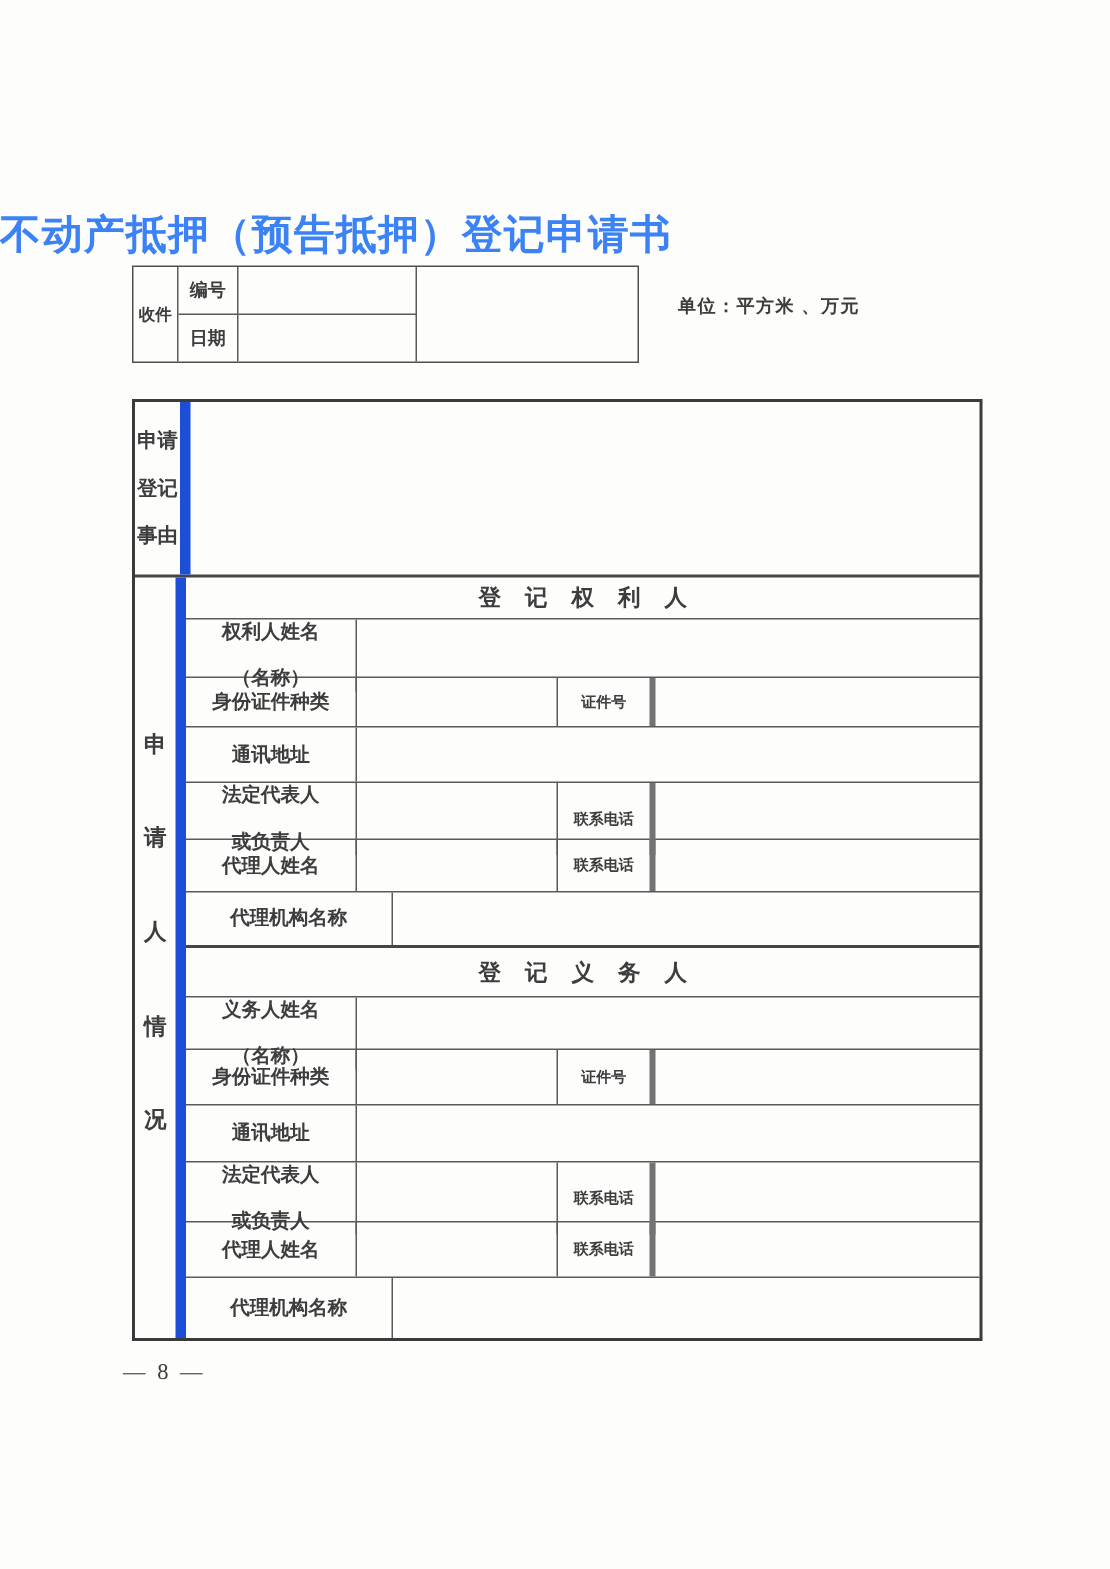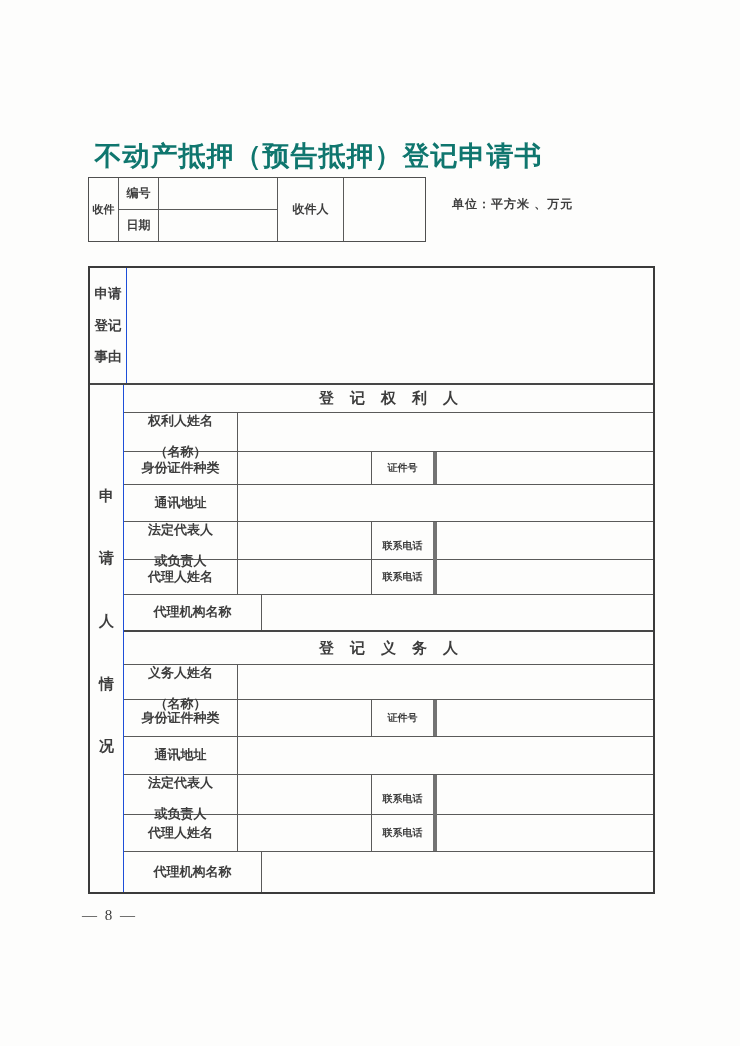--- a/index.html
+++ b/index.html
@@ -8,23 +8,23 @@
     width:740px;height:1046px;
     background:#fdfdfc;
     font-family:"Liberation Sans","DejaVu Sans",sans-serif;
     color:#3d3d3d;
     overflow:hidden;
   }
   .abs{position:absolute;}
   
   .doc-title{
     top:138px;left:0;width:637px;
-    text-align:center;
+    text-align:left;
     font-size:27px;font-weight:bold;
-    color:#0f766e;letter-spacing:1px;
+    color:#3b82f6;letter-spacing:1px;
   }
   
   .receipt{
     top:177px;left:88px;width:336px;height:63px;
     display:grid;
     grid-template-columns:30px 40px 119px 66px 81px;
     grid-template-rows:1fr 1fr;
     grid-template-areas:
       "recv num  numv  recip recipv"
       "recv date datev recip recipv";
@@ -49,21 +49,21 @@
     border:2px solid #3b3b3b;
     box-sizing:border-box;
     background:#fdfdfc;
   }
   .sec-top{
     display:grid;grid-template-columns:37px 1fr;
     border-bottom:2px solid #464646;
     height:115px;
   }
   .side{
-    border-right:1px solid #1d4ed8;
+    border-right:7px solid #1d4ed8;
     display:flex;flex-direction:column;align-items:center;
     font-weight:bold;
   }
   .side-top{justify-content:space-evenly;font-size:13.5px;padding:4px 0;}
   .trow{box-sizing:border-box;padding:3px 7px 0 7px;font-size:12px;font-weight:bold;line-height:24px;}
   .trow1{height:55px;border-bottom:1px solid #5a5a5a;}
   .trow2{height:60px;line-height:25px;padding-top:4px;}
   .opt{margin-right:6px;}
   .blank{display:inline-block;border-bottom:1px solid #4a4a4a;height:13px;vertical-align:-2px;}
   .b1{width:88px;}
@@ -105,21 +105,20 @@
 <div class="page">
 
   <div class="abs doc-title">不动产抵押（预告抵押）登记申请书</div>
 
   <div class="abs receipt">
     <div class="cell c-recv">收件</div>
     <div class="cell c-num">编号</div>
     <div class="cell c-numv"></div>
     <div class="cell c-date">日期</div>
     <div class="cell c-datev"></div>
-    <div class="cell c-recip">收件人</div>
     <div class="cell c-recipv"></div>
   </div>
 
   <div class="abs unit-note">单位：平方米 、万元</div>
 
   <div class="abs main-table">
 
     <div class="sec-top">
       <div class="side side-top">
         <div>申请</div>

